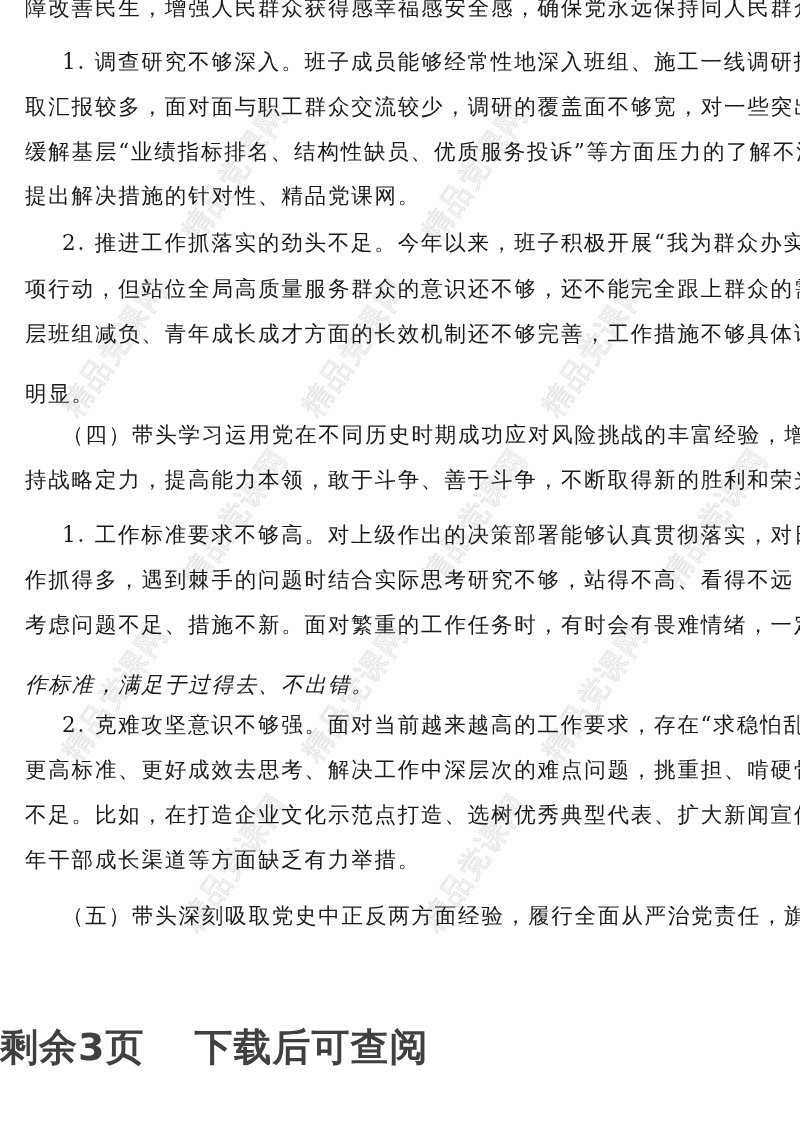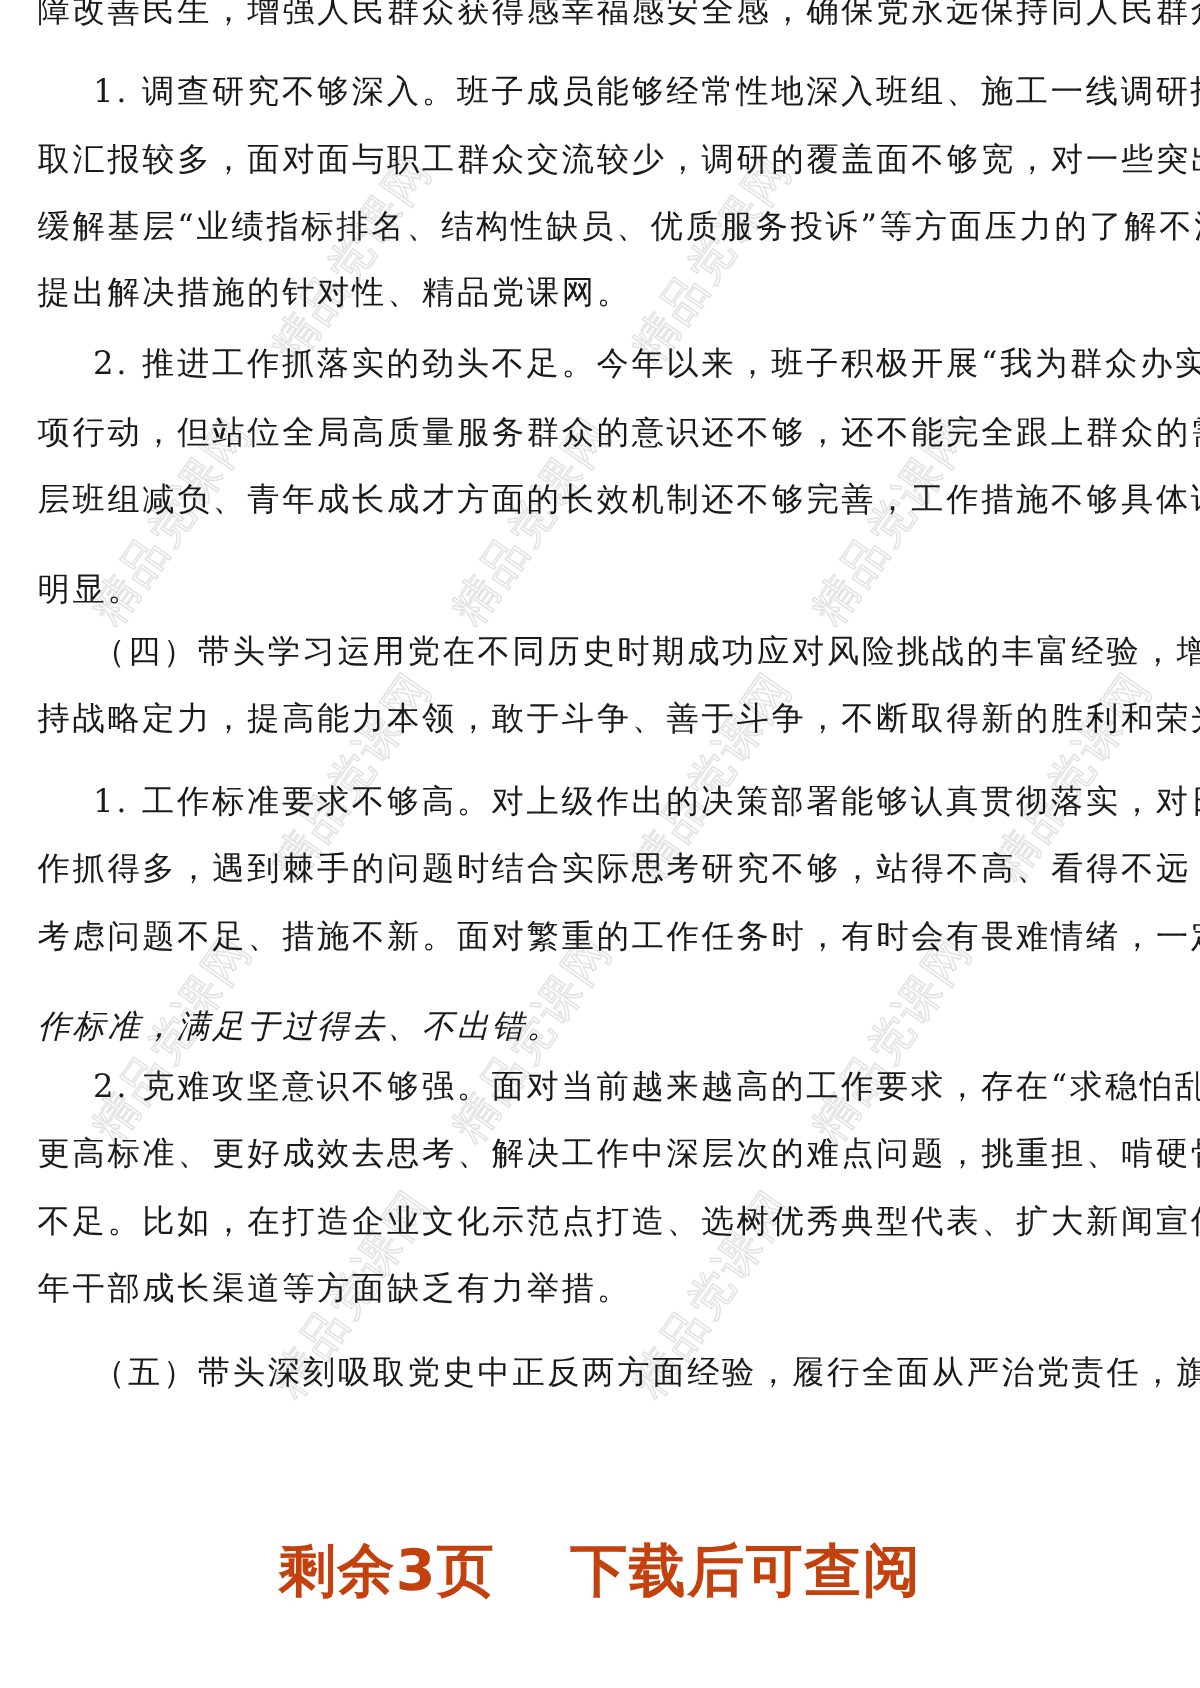--- a/index.html
+++ b/index.html
@@ -8,23 +8,23 @@
   .page { position: absolute; left: 0; top: 0; width: 800px; height: 1125px; }
   .watermarks { position: absolute; inset: 0; pointer-events: none; z-index: 0; }
   .wm { position: absolute; font-family: "DejaVu Sans", sans-serif; font-size: 30px;
         color: transparent; -webkit-text-stroke: 1px #e3e3e3; letter-spacing: 2px;
         white-space: nowrap; transform: rotate(-55deg); transform-origin: center center; }
   .line { position: absolute; left: 25px; width: 750px; font-size: 21.5px; line-height: 30px;
           white-space: nowrap; text-align: justify; text-align-last: justify;
           letter-spacing: 1.8px; z-index: 1; }
   .line.indent { left: 62px; width: 713px; }
   .line.last { text-align-last: left; }
-  .footer-note { position: absolute; left: 0; width: 800px; top: 1022px; text-align: center;
+  .footer-note { position: absolute; left: 0; width: 800px; top: 1022px; 
                  font-family: "DejaVu Sans", sans-serif; font-weight: bold; font-size: 38px;
-                 color: #c2410c; letter-spacing: 1px; z-index: 2; }
+                 color: #404040; letter-spacing: 1px; z-index: 2; }
   .footer-note span { display: inline-block; }
   .footer-note .gap { width: 50px; }
 </style>
 </head>
 <body>
 
 <div class="page">
   <div class="watermarks" id="watermarks">
       <div class="wm" style="left: 35px; top: 327px;">精品党课网</div>
       <div class="wm" style="left: 275px; top: 327px;">精品党课网</div>

